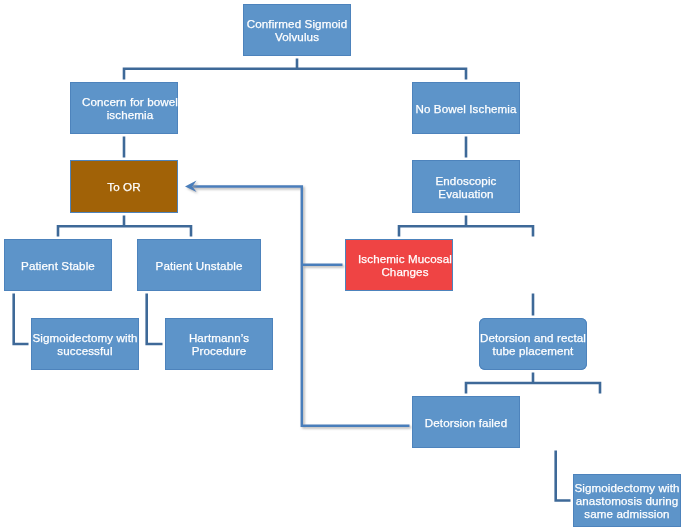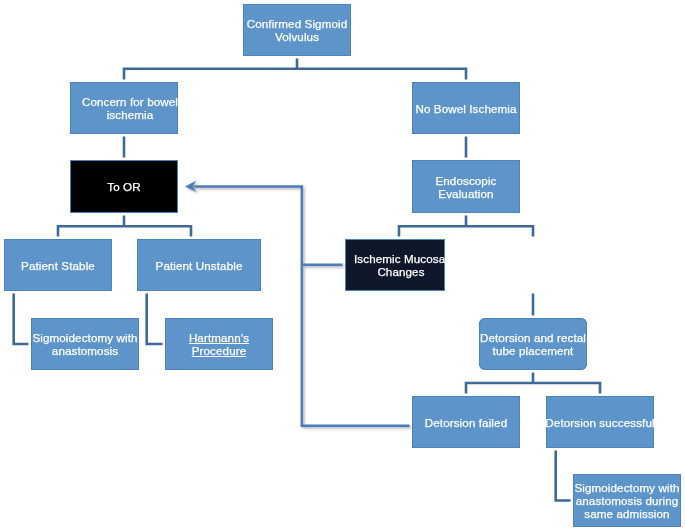--- a/index.html
+++ b/index.html
@@ -48,53 +48,50 @@
       <span class="ln">Confirmed Sigmoid</span>
       <span class="ln">Volvulus</span>
     </div>
   <div class="node" style="left: 70px; top: 82px; width: 108px; height: 52px; background: rgb(93, 148, 201); color: rgb(255, 255, 255); box-shadow: rgb(77, 131, 188) 0px 0px 0px 1px inset; padding-left: 12px;" title="Concern for bowel ischemia">
       <span class="ln">Concern for bowel</span>
       <span class="ln">ischemia</span>
     </div>
   <div class="node" style="left: 412px; top: 82px; width: 108px; height: 52px; background: rgb(93, 148, 201); color: rgb(255, 255, 255); box-shadow: rgb(77, 131, 188) 0px 0px 0px 1px inset;" title="No Bowel Ischemia">
       <span class="ln">No Bowel Ischemia</span>
     </div>
-  <div class="node" style="left: 70px; top: 160px; width: 108px; height: 53px; background: #000000; color: rgb(255, 255, 255); box-shadow: rgb(77, 131, 188) 0px 0px 0px 1px inset;" title="To OR">
+  <div class="node" style="left: 70px; top: 160px; width: 108px; height: 53px; background: #a16207; color: rgb(255, 255, 255); box-shadow: rgb(77, 131, 188) 0px 0px 0px 1px inset;" title="To OR">
       <span class="ln">To OR</span>
     </div>
   <div class="node" style="left: 412px; top: 160px; width: 108px; height: 53px; background: rgb(93, 148, 201); color: rgb(255, 255, 255); box-shadow: rgb(77, 131, 188) 0px 0px 0px 1px inset;" title="Endoscopic Evaluation">
       <span class="ln">Endoscopic</span>
       <span class="ln">Evaluation</span>
     </div>
   <div class="node" style="left: 4px; top: 239px; width: 108px; height: 52px; background: rgb(93, 148, 201); color: rgb(255, 255, 255); box-shadow: rgb(77, 131, 188) 0px 0px 0px 1px inset;" title="Patient Stable">
       <span class="ln">Patient Stable</span>
     </div>
   <div class="node" style="left: 137px; top: 239px; width: 124px; height: 52px; background: rgb(93, 148, 201); color: rgb(255, 255, 255); box-shadow: rgb(77, 131, 188) 0px 0px 0px 1px inset;" title="Patient Unstable">
       <span class="ln">Patient Unstable</span>
     </div>
-  <div class="node" style="left: 345px; top: 239px; width: 100px; height: 52px; background: #0f172a; color: rgb(255, 255, 255); box-shadow: rgb(77, 131, 188) 0px 0px 0px 1px inset; padding-left: 12px;" title="Ischemic Mucosal Changes">
+  <div class="node" style="left: 345px; top: 239px; width: 108px; height: 52px; background: #ef4444; color: rgb(255, 255, 255); box-shadow: rgb(77, 131, 188) 0px 0px 0px 1px inset; padding-left: 12px;" title="Ischemic Mucosal Changes">
       <span class="ln">Ischemic Mucosal</span>
       <span class="ln">Changes</span>
     </div>
   <div class="node" style="left: 31px; top: 318px; width: 108px; height: 52px; background: rgb(93, 148, 201); color: rgb(255, 255, 255); box-shadow: rgb(77, 131, 188) 0px 0px 0px 1px inset;" title="Sigmoidectomy with anastomosis">
       <span class="ln">Sigmoidectomy with</span>
-      <span class="ln">anastomosis</span>
+      <span class="ln">successful</span>
     </div>
-  <div class="node" style="left: 165px; top: 318px; width: 108px; height: 52px; background: rgb(93, 148, 201); color: rgb(255, 255, 255); box-shadow: rgb(77, 131, 188) 0px 0px 0px 1px inset; text-decoration: underline;" title="Hartmann’s Procedure">
+  <div class="node" style="left: 165px; top: 318px; width: 108px; height: 52px; background: rgb(93, 148, 201); color: rgb(255, 255, 255); box-shadow: rgb(77, 131, 188) 0px 0px 0px 1px inset;" title="Hartmann’s Procedure">
       <span class="ln">Hartmann’s</span>
       <span class="ln">Procedure</span>
     </div>
   <div class="node" style="left: 479px; top: 318px; width: 108px; height: 52px; background: rgb(93, 148, 201); color: rgb(255, 255, 255); box-shadow: rgb(77, 131, 188) 0px 0px 0px 1px inset; border-radius: 6px;" title="Detorsion and rectal tube placement">
       <span class="ln">Detorsion and rectal</span>
       <span class="ln">tube placement</span>
     </div>
   <div class="node" style="left: 412px; top: 396px; width: 108px; height: 52px; background: rgb(93, 148, 201); color: rgb(255, 255, 255); box-shadow: rgb(77, 131, 188) 0px 0px 0px 1px inset; justify-content: center;" title="Detorsion failed">
       <span class="ln">Detorsion failed</span>
     </div>
-  <div class="node" style="left: 546px; top: 396px; width: 108px; height: 52px; background: rgb(93, 148, 201); color: rgb(255, 255, 255); box-shadow: rgb(77, 131, 188) 0px 0px 0px 1px inset;" title="Detorsion successful">
-      <span class="ln">Detorsion successful</span>
-    </div>
   <div class="node" style="left: 573px; top: 474px; width: 108px; height: 53px; background: rgb(93, 148, 201); color: rgb(255, 255, 255); box-shadow: rgb(77, 131, 188) 0px 0px 0px 1px inset;" title="Sigmoidectomy with anastomosis during same admission">
       <span class="ln">Sigmoidectomy with</span>
       <span class="ln">anastomosis during</span>
       <span class="ln">same admission</span>
     </div>
 </div>
 
 </body></html>

